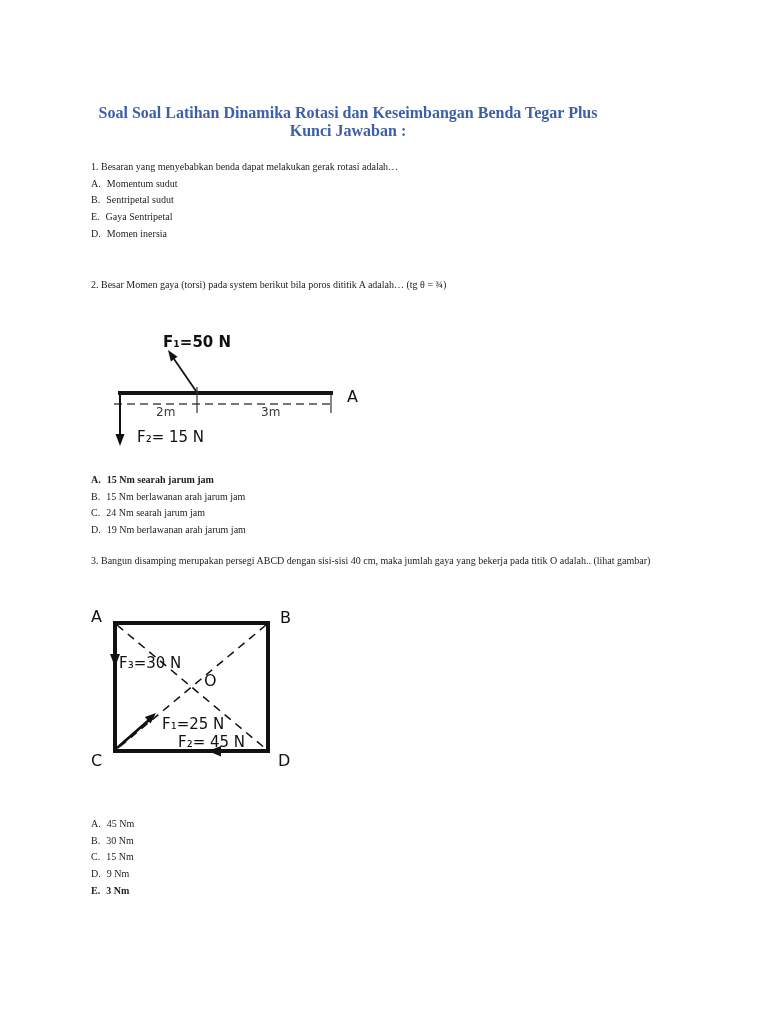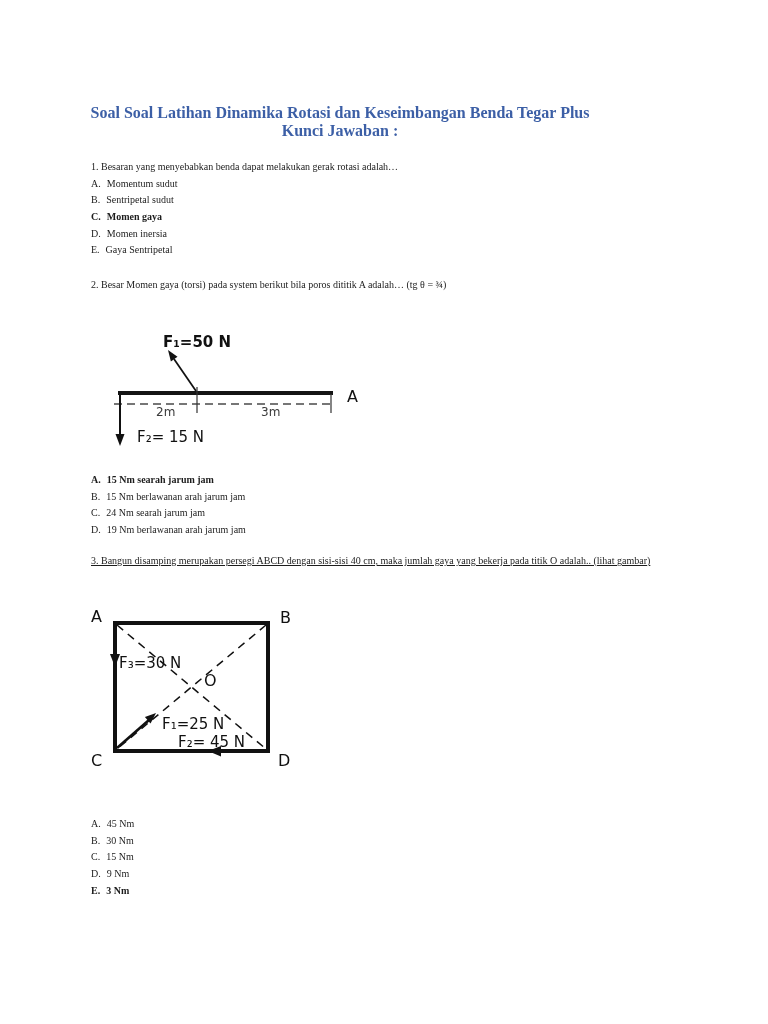--- a/index.html
+++ b/index.html
@@ -6,31 +6,31 @@
   body {
     width: 768px; height: 1024px;
     background: #ffffff;
     position: relative;
     font-family: "Liberation Serif", serif;
     color: #1c1c1c;
     overflow: hidden;
   }
   .abs { position: absolute; }
   .title {
-    left: 0; top: 104px; width: 680px;
+    left: 8px; top: 104px; width: 680px;
     text-align: center;
     font-weight: bold;
     font-size: 16px; line-height: 17.5px;
     color: #3c5fa6;
   }
   .line { font-size: 10px; line-height: 16.65px; }
   .bold { font-weight: bold; }
   .qblock { left: 91px; }
   .qtext-wide { width: 640px; }
-  .qtext-narrow { width: 575px; text-decoration: underline; }
+  .qtext-narrow { width: 575px; }
   .opt-label { margin-right: 6px; }
   svg { position: absolute; }
   svg text {
     font-family: "DejaVu Sans", sans-serif;
     fill: #111111;
   }
   .d-label { font-size: 15px; }
   .d-label-bold { font-size: 15px; font-weight: bold; }
   .d-corner { font-size: 16px; }
   .d-dist { font-size: 12px; fill: #3a3a3a; }
@@ -40,23 +40,22 @@
 
 <div class="abs title">
   <div>Soal Soal Latihan Dinamika Rotasi dan Keseimbangan Benda Tegar Plus</div>
   <div>Kunci Jawaban :</div>
 </div>
 
 <div class="abs qblock" style="top:159px">
   <div class="line qtext-wide">1. Besaran yang menyebabkan benda dapat melakukan gerak rotasi adalah…</div>
   <div class="line"><span class="opt-label">A.</span><span>Momentum sudut</span></div>
   <div class="line"><span class="opt-label">B.</span><span>Sentripetal sudut</span></div>
-  <div class="line bold"><span class="opt-label">C.</span><span>Momen gaya</span></div>
+  <div class="line"><span class="opt-label">E.</span><span>Gaya Sentripetal</span></div>
   <div class="line"><span class="opt-label">D.</span><span>Momen inersia</span></div>
-  <div class="line"><span class="opt-label">E.</span><span>Gaya Sentripetal</span></div>
 </div>
 
 <div class="abs qblock" style="top:277px">
   <div class="line qtext-wide">2. Besar Momen gaya (torsi) pada system berikut bila poros dititik A adalah… (tg θ = ¾)</div>
 </div>
 
 <svg style="left:95px; top:322px;" width="300" height="130" viewBox="95 322 300 130">
 
   <line x1="118" y1="393" x2="333" y2="393" stroke="#141414" stroke-width="4"></line>
 

